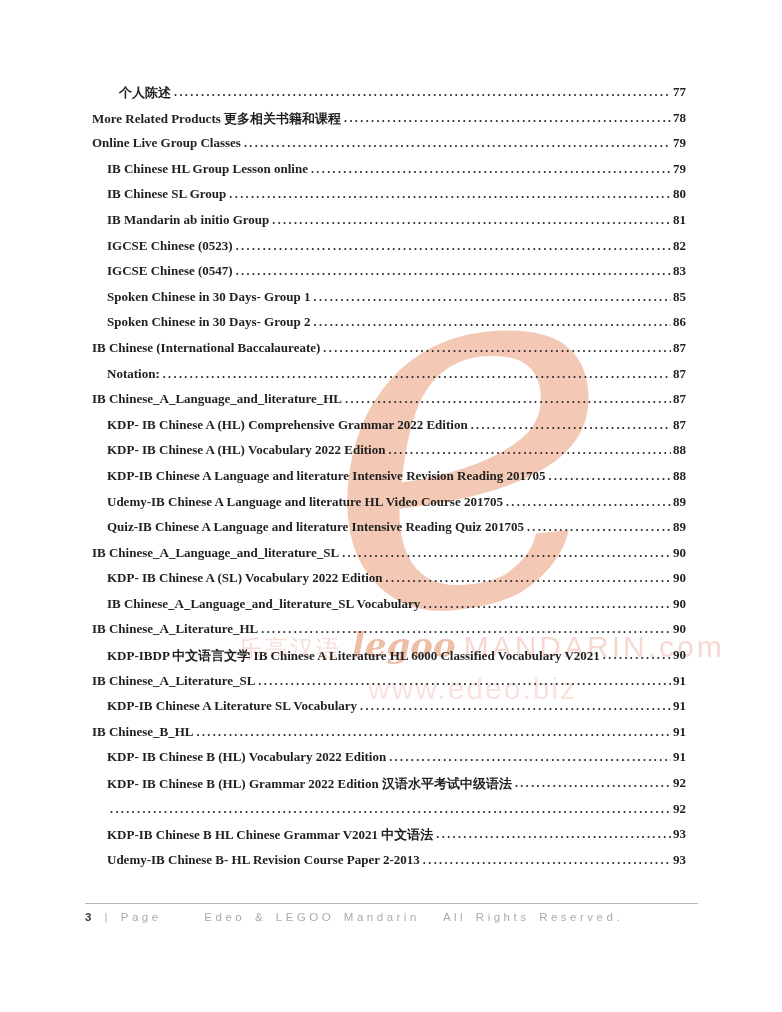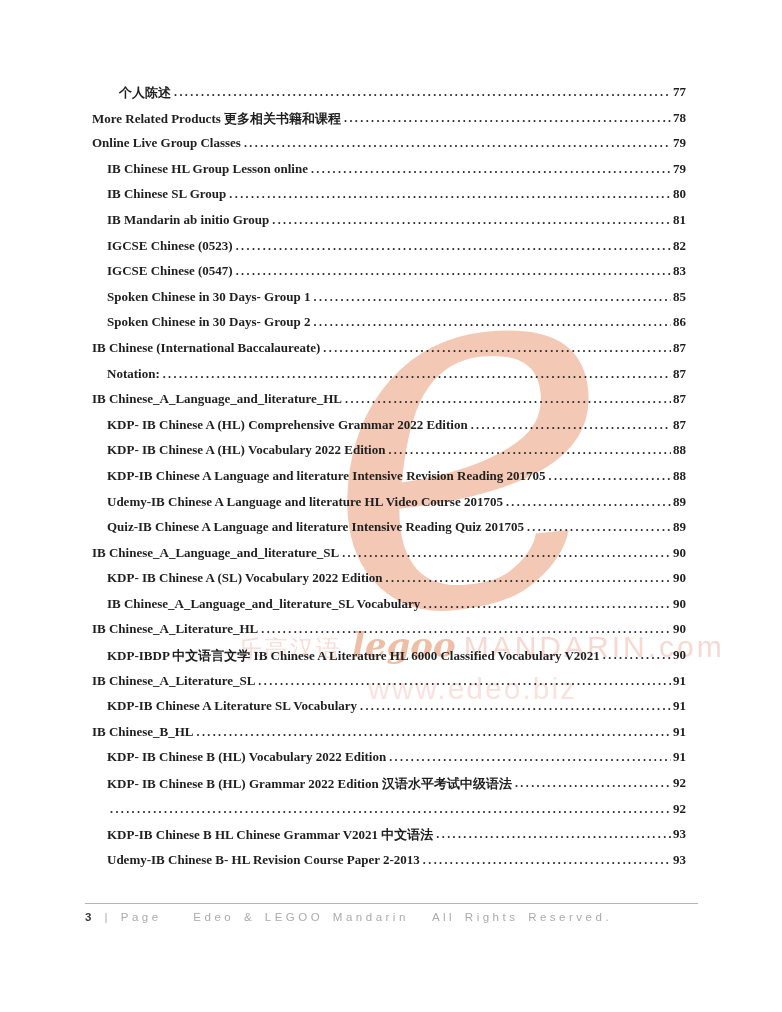--- a/index.html
+++ b/index.html
@@ -81,21 +81,21 @@
     border-top:1px solid #b5b5b5;
     padding-top:7px;
     font-family:"Liberation Sans", sans-serif;
     font-size:11.5px;
     letter-spacing:3.5px;
     word-spacing:3px;
     color:#ababab;
     white-space:nowrap;
   }
   .footer .f-num { color:#3b3b3b; font-weight:bold; }
-  .footer .f-word { margin-right:22px; }
+  .footer .f-word { margin-right:33px; }
   .footer .f-company { margin-right:14px;margin-top:24px; }
 </style>
 </head>
 <body>
 
 <div class="page">
 
   <div class="wm wm-e">e</div>
   <div class="wm wm-line1">
     <span class="wm-cn">乐高汉语</span><span class="wm-script">legoo</span><span class="wm-brand">MANDARIN.com</span>

